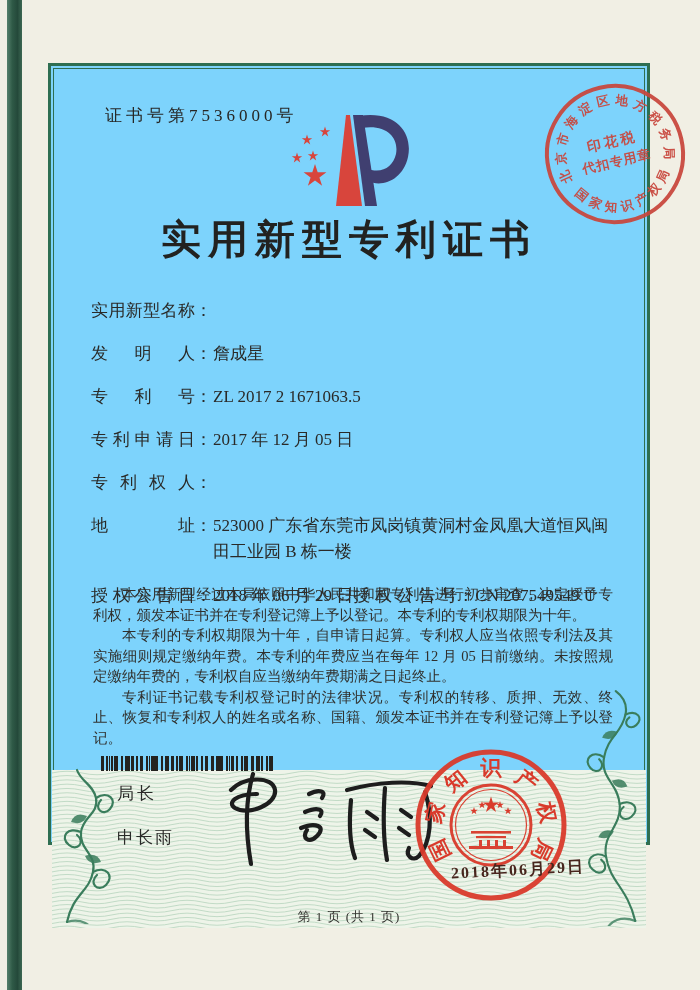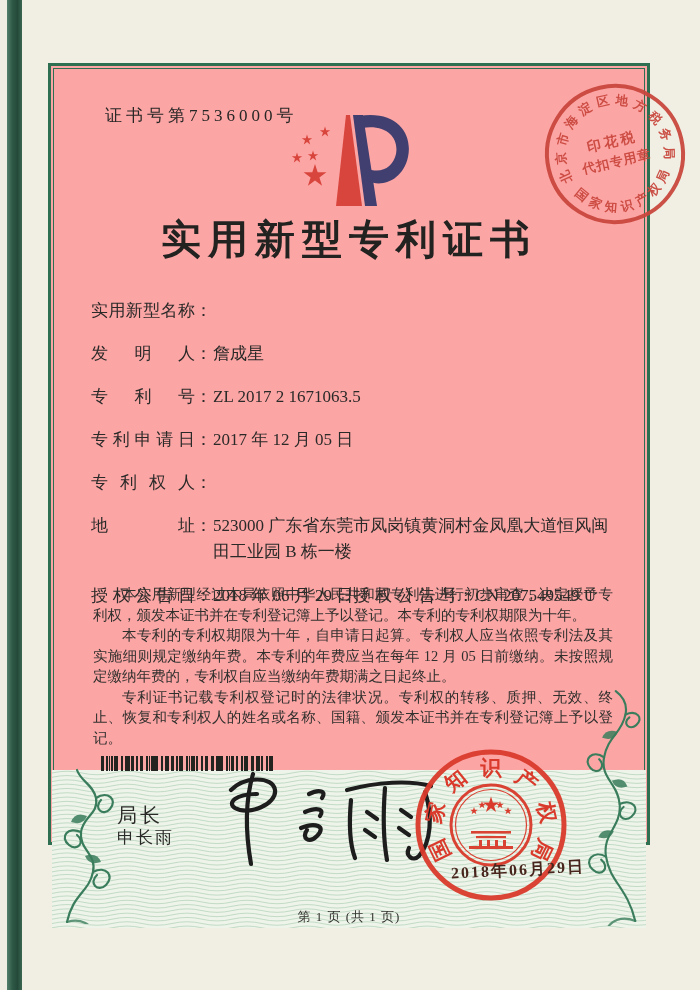--- a/index.html
+++ b/index.html
@@ -8,21 +8,21 @@
     background:#f1efe4;
     font-family:"Liberation Serif",serif;
     color:#2a2a28;
   }
   .spine{
     position:absolute;left:7px;top:0;width:15px;height:990px;
     background:linear-gradient(90deg,#55806b,#2f5a47 35%,#24493a 70%,#3c6752);
   }
   .frame{
     position:absolute;left:48px;top:63px;width:602px;height:782px;
-    border:3px solid #2e6e51;box-sizing:border-box;background:#fca5a5;
+    border:3px solid #2e6e51;box-sizing:border-box;background:#7dd3fc;
   }
   .frame-inner{
     position:absolute;left:2px;top:2px;right:2px;bottom:2px;
     border:1px solid #2e6e51;pointer-events:none;
   }
   .cert-no{
     position:absolute;left:54px;top:38px;
     font-size:17px;letter-spacing:4px;color:#262624;
   }
   .logo{position:absolute;left:238px;top:46px;width:126px;height:100px;}
@@ -42,21 +42,21 @@
     font-size:14.5px;line-height:20.5px;text-align:justify;color:#30302d;
   }
   .body-text p{margin:0;text-indent:2em;}
   .barcode{
     position:absolute;left:50px;top:690px;width:172px;height:15px;
     background-image:
       repeating-linear-gradient(90deg,#23231f 0 2px,transparent 2px 5px),
       repeating-linear-gradient(90deg,#23231f 0 1px,transparent 1px 8px),
       repeating-linear-gradient(90deg,#23231f 0 3px,transparent 3px 13px);
   }
-  .signer-title{position:absolute;left:66px;top:736px;font-size:20px;letter-spacing:3px;}
+  .signer-title{position:absolute;left:66px;top:716px;font-size:17px;letter-spacing:3px;}
   .signer-name{position:absolute;left:66px;top:760px;font-size:17px;letter-spacing:2px;}
   .signature{position:absolute;left:150px;top:698px;width:240px;height:105px;}
   .seal{position:absolute;left:362px;top:681px;width:156px;height:156px;}
   .seal-date{
     position:absolute;left:372px;top:794px;width:190px;text-align:center;
     font-size:16px;font-weight:bold;letter-spacing:2px;color:#47251d;
     transform:rotate(-3deg);
   }
   .page-footer{
     position:absolute;left:0;top:842px;width:100%;text-align:center;

